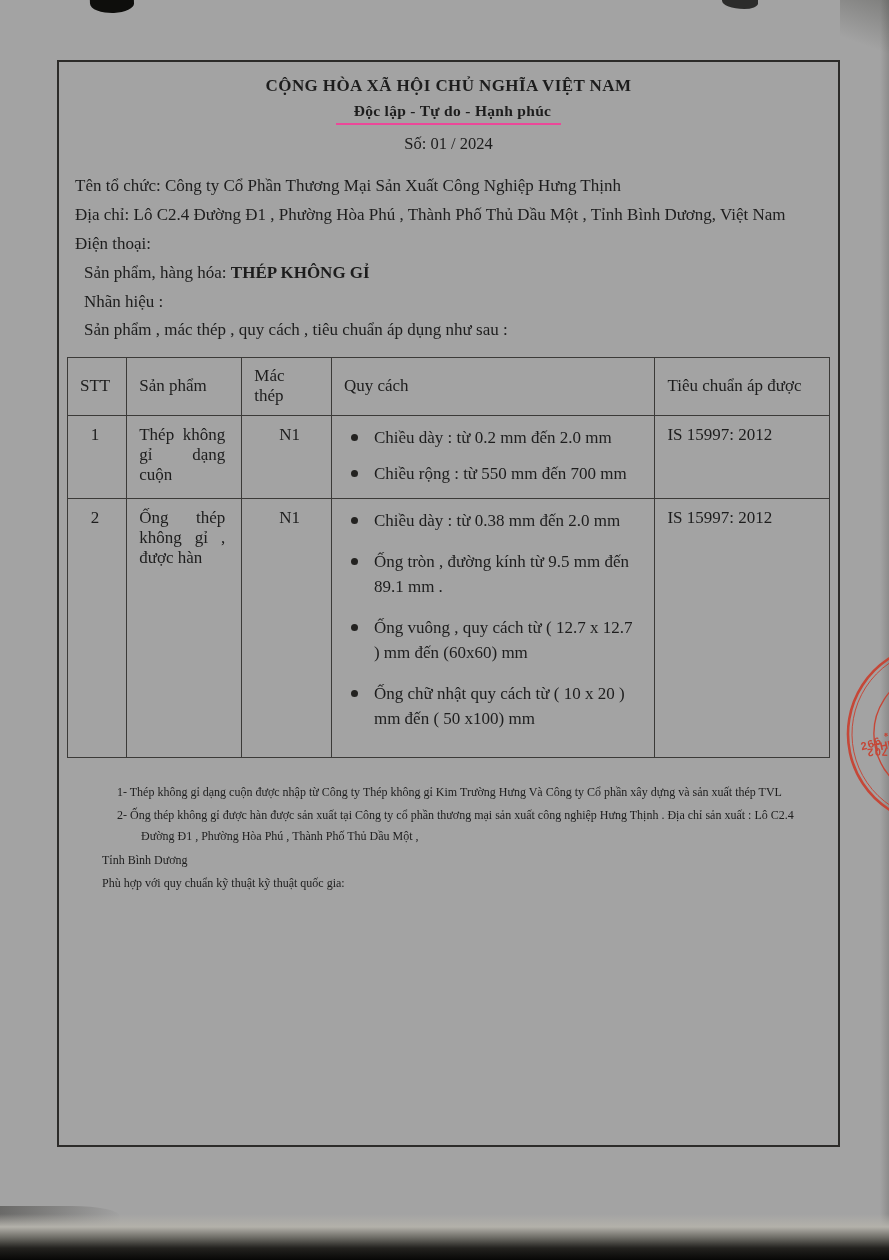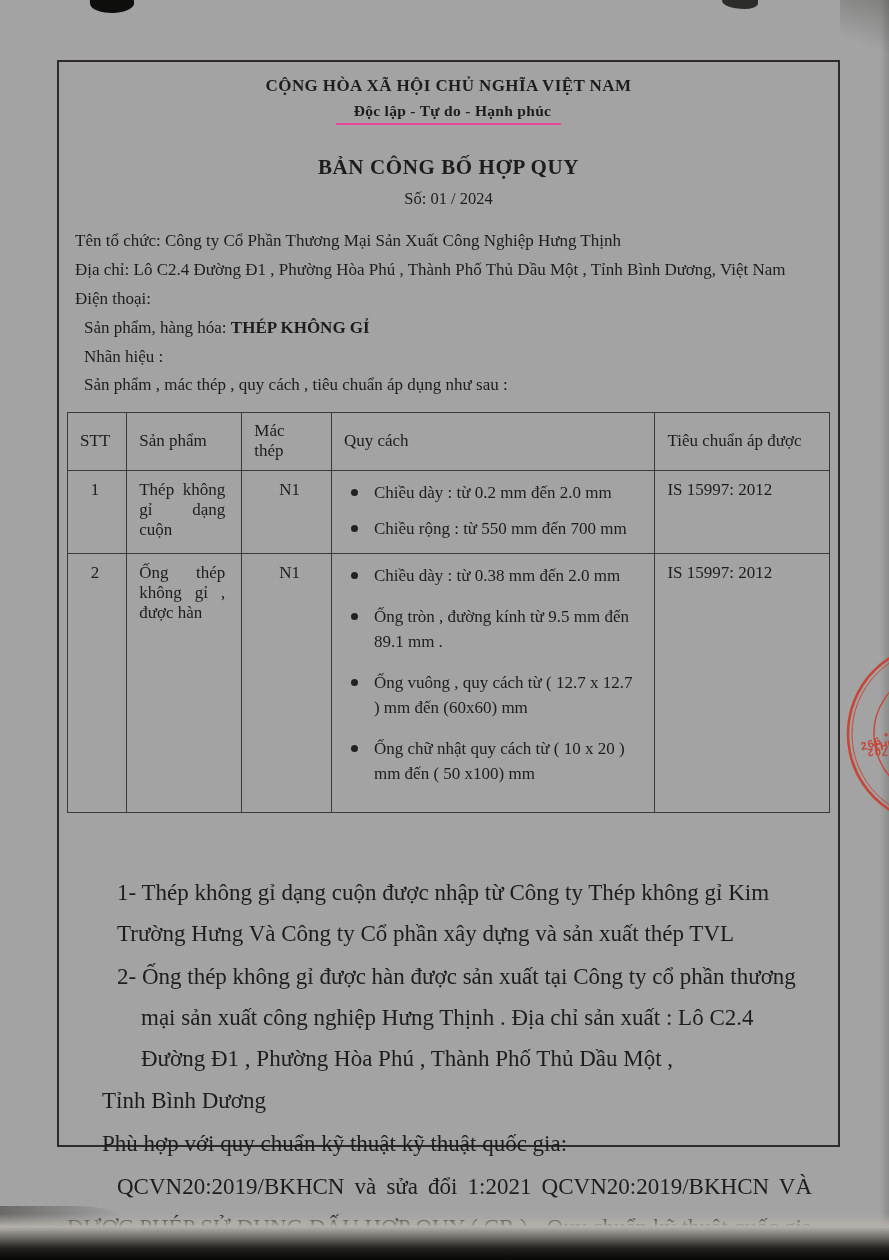--- a/index.html
+++ b/index.html
@@ -64,21 +64,21 @@
   td.cell-sp  { text-align: justify; }
   ul.specs { list-style: none; margin: 0; padding: 0; }
   ul.specs li { position: relative; padding-left: 30px; margin: 0 0 10px 0; line-height: 1.5; }
   ul.specs li:last-child { margin-bottom: 2px; }
   .row-2 ul.specs li { margin-bottom: 15px; }
   ul.specs li::before {
     content: ""; position: absolute; left: 7px; top: 9px;
     width: 7px; height: 7px; border-radius: 50%; background: #232220;
   }
 
-  .notes { margin-top: 60px; padding: 0 24px 0 42px; font-size: 23px; line-height: 1.78; }
+  .notes { margin-top: 24px; padding: 0 24px 0 42px; font-size: 12px; line-height: 1.78; }
   .notes p { margin: 0 0 2px 0; }
   .note1 { padding-left: 16px; }
   .note2 { padding-left: 40px; text-indent: -24px; margin-bottom: 1px; }
   .plain { padding-left: 1px; }
   .conf-detail {
     margin: 0 2px 0 -34px !important;
     text-indent: 50px;
     text-align: justify;
   }
 
@@ -100,21 +100,20 @@
   <div class="shade-top-right" style="position:absolute;"></div>
   <div class="shade-right-edge" style="position:absolute;"></div>
 
   <div class="frame">
 
     <div class="center">
       <div class="nat-title">CỘNG HÒA XÃ HỘI CHỦ NGHĨA VIỆT NAM</div>
       <div><span class="motto">Độc lập - Tự do - Hạnh phúc</span></div>
     </div>
 
-    <div class="center doc-title">BẢN CÔNG BỐ HỢP QUY</div>
     <div class="center doc-number">Số: 01 / 2024</div>
 
     <div class="body-text">
       <p>Tên tổ chức: Công ty Cổ Phần Thương Mại Sản Xuất Công Nghiệp Hưng Thịnh</p>
       <p>Địa chỉ: Lô C2.4 Đường Đ1 , Phường Hòa Phú , Thành Phố Thủ Dầu Một , Tỉnh Bình Dương, Việt Nam</p>
       <p>Điện thoại:</p>
       <p class="ind"><span>Sản phẩm, hàng hóa: </span><b>THÉP KHÔNG GỈ</b></p>
       <p class="ind">Nhãn hiệu :</p>
       <p class="ind">Sản phẩm , mác thép , quy cách , tiêu chuẩn áp dụng như sau :</p>
     </div>
@@ -157,21 +156,20 @@
           <td>IS 15997: 2012</td>
         </tr>
       </tbody>
     </table>
 
     <div class="notes">
       <p class="note1">1-  Thép không gỉ dạng cuộn được nhập từ Công ty Thép không gỉ Kim Trường Hưng Và Công ty Cổ phần xây dựng và sản xuất thép TVL</p>
       <p class="note2">2-  Ống thép không gỉ được hàn được sản xuất tại Công ty cổ phần thương mại sản xuất công nghiệp Hưng Thịnh . Địa chỉ sản xuất : Lô C2.4 Đường Đ1 , Phường Hòa Phú , Thành Phố Thủ Dầu Một ,</p>
       <p class="plain">Tỉnh Bình Dương</p>
       <p class="plain">Phù hợp với quy chuẩn kỹ thuật kỹ thuật quốc gia:</p>
-      <p class="conf-detail">QCVN20:2019/BKHCN  và  sửa  đổi  1:2021  QCVN20:2019/BKHCN  VÀ  ĐƯỢC PHÉP SỬ DỤNG DẤU HỢP QUY ( CR ) -  Quy chuẩn kỹ thuật quốc gia về thép không gỉ</p>
     </div>
 
   </div>
 
   <div class="stamp-wrap">
     <svg viewBox="0 0 224 224">
       <circle cx="112" cy="112" r="90" fill="none" stroke="#c8402f" stroke-width="2.6"></circle>
       <circle cx="112" cy="112" r="86" fill="none" stroke="#c8402f" stroke-width="0.9"></circle>
       <circle cx="112" cy="112" r="64" fill="none" stroke="#c8402f" stroke-width="1.4"></circle>
       <defs>

